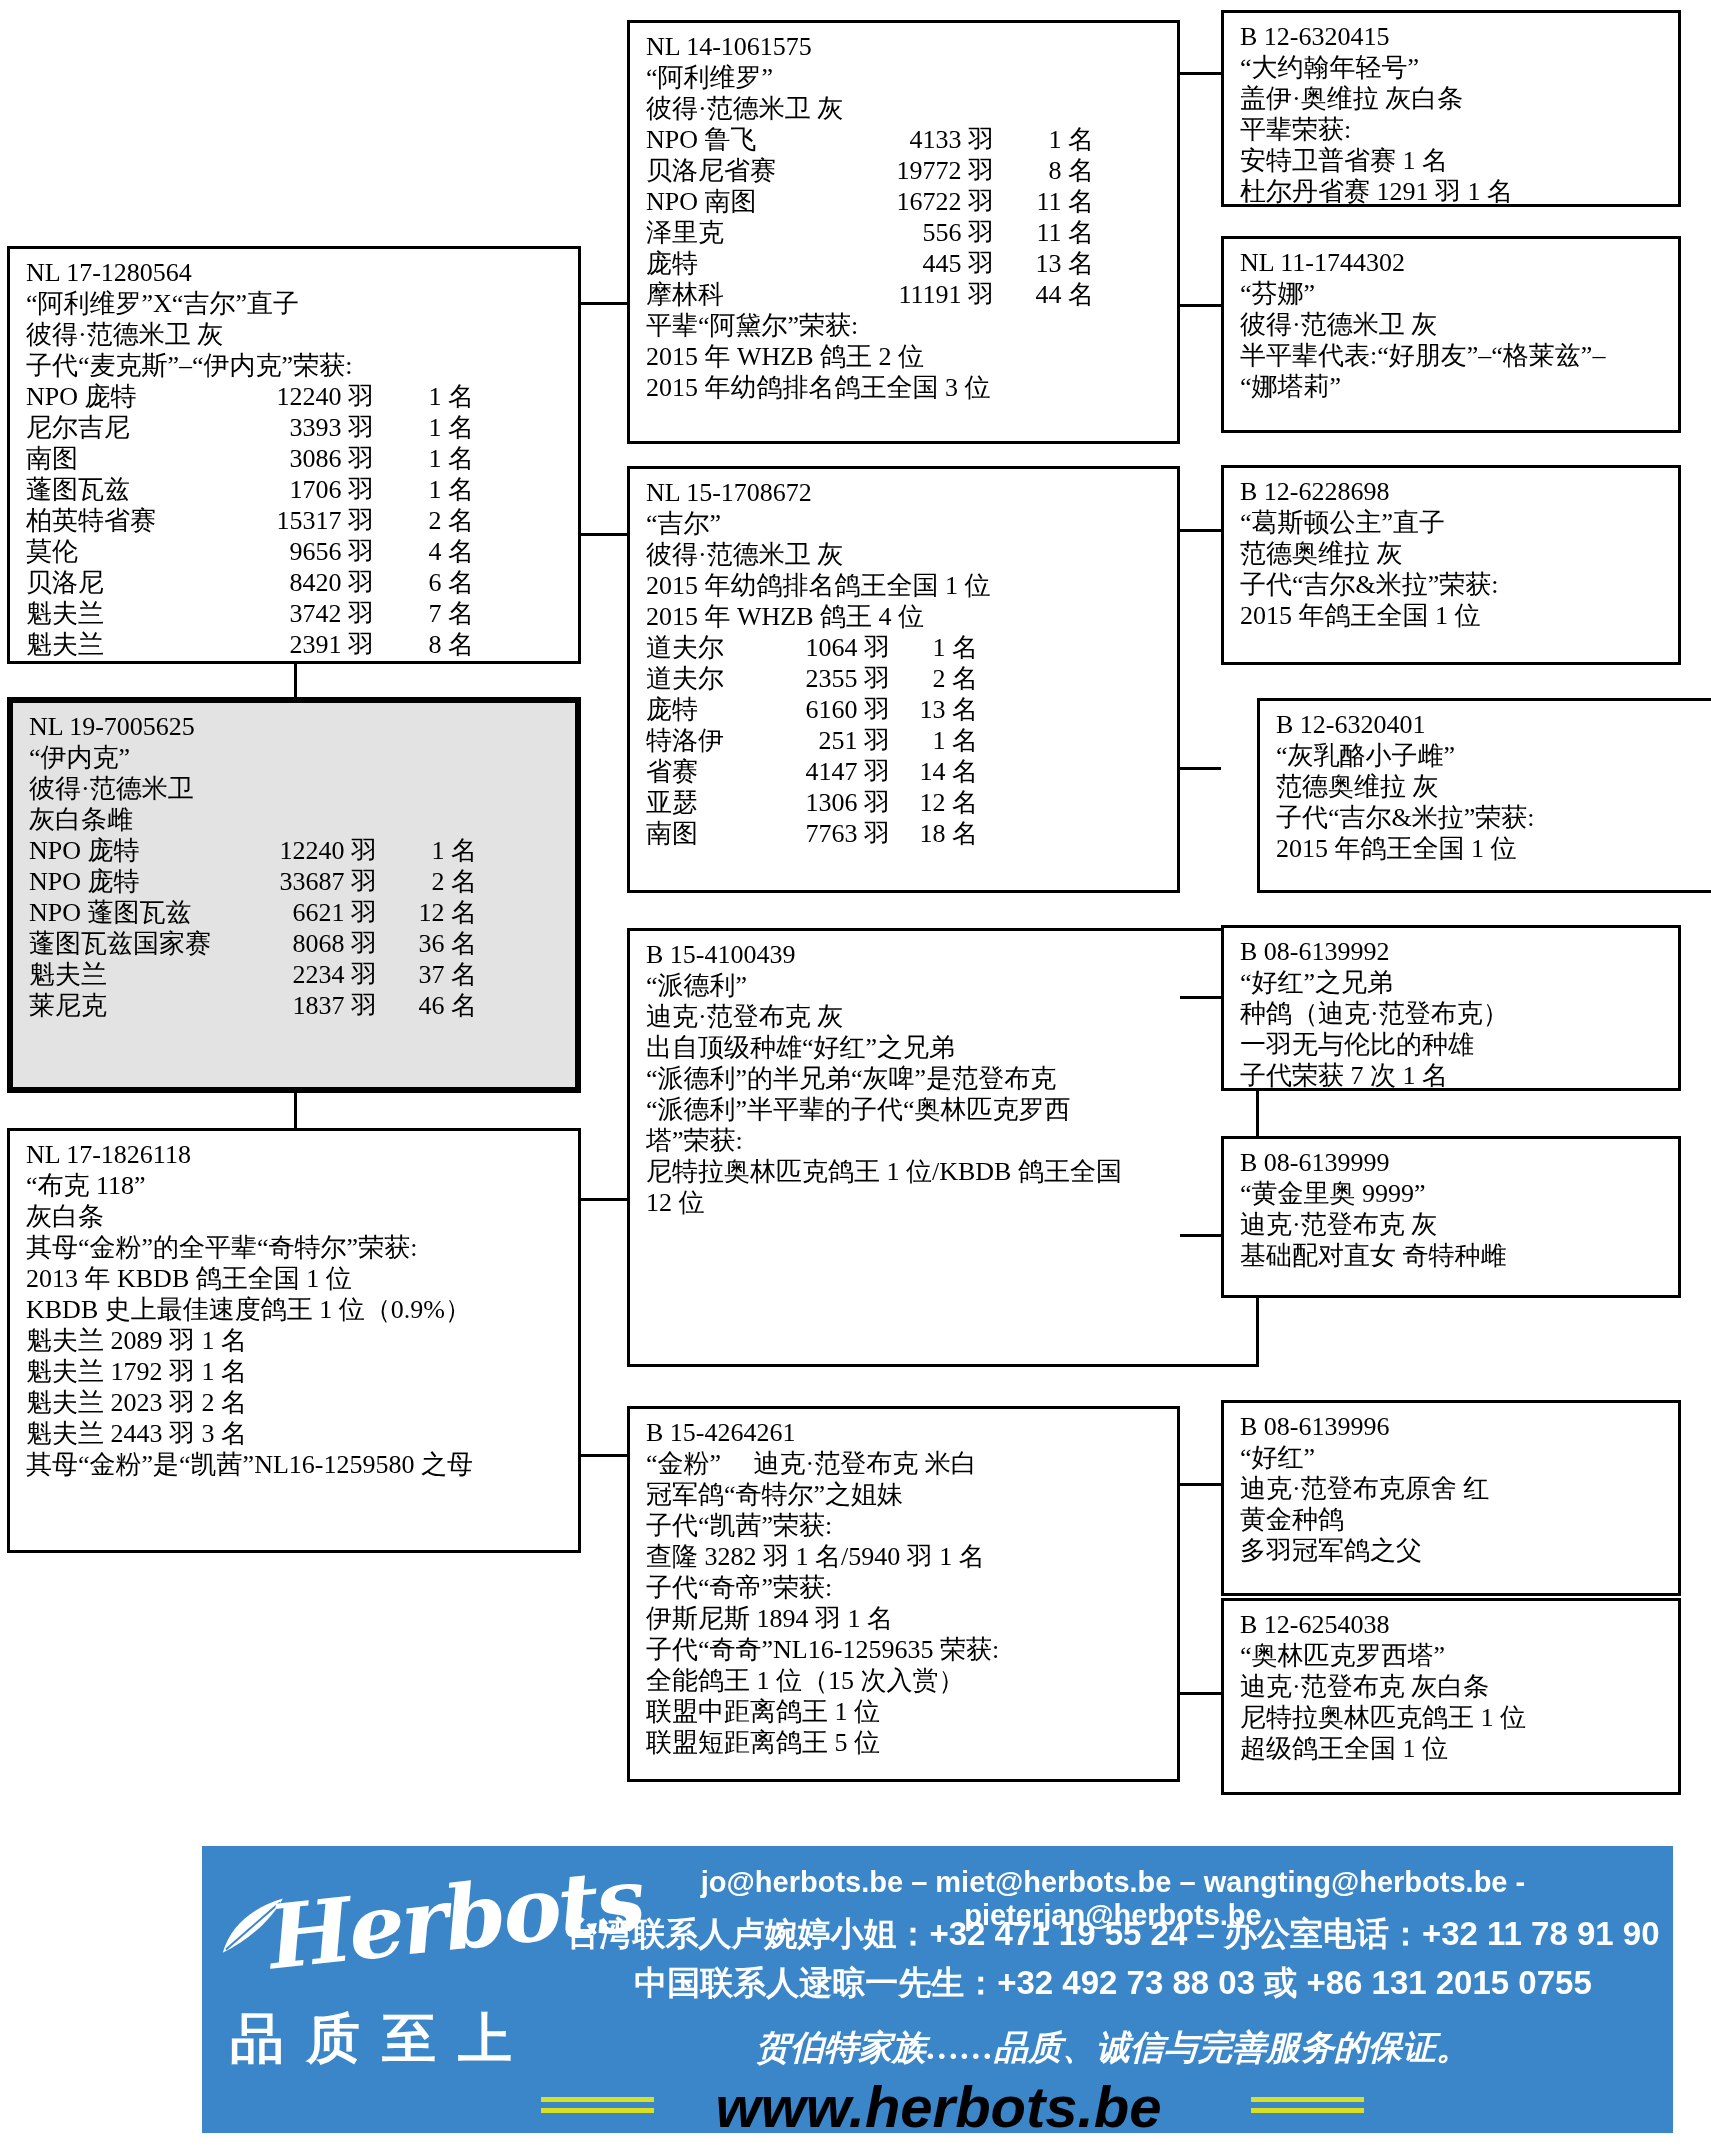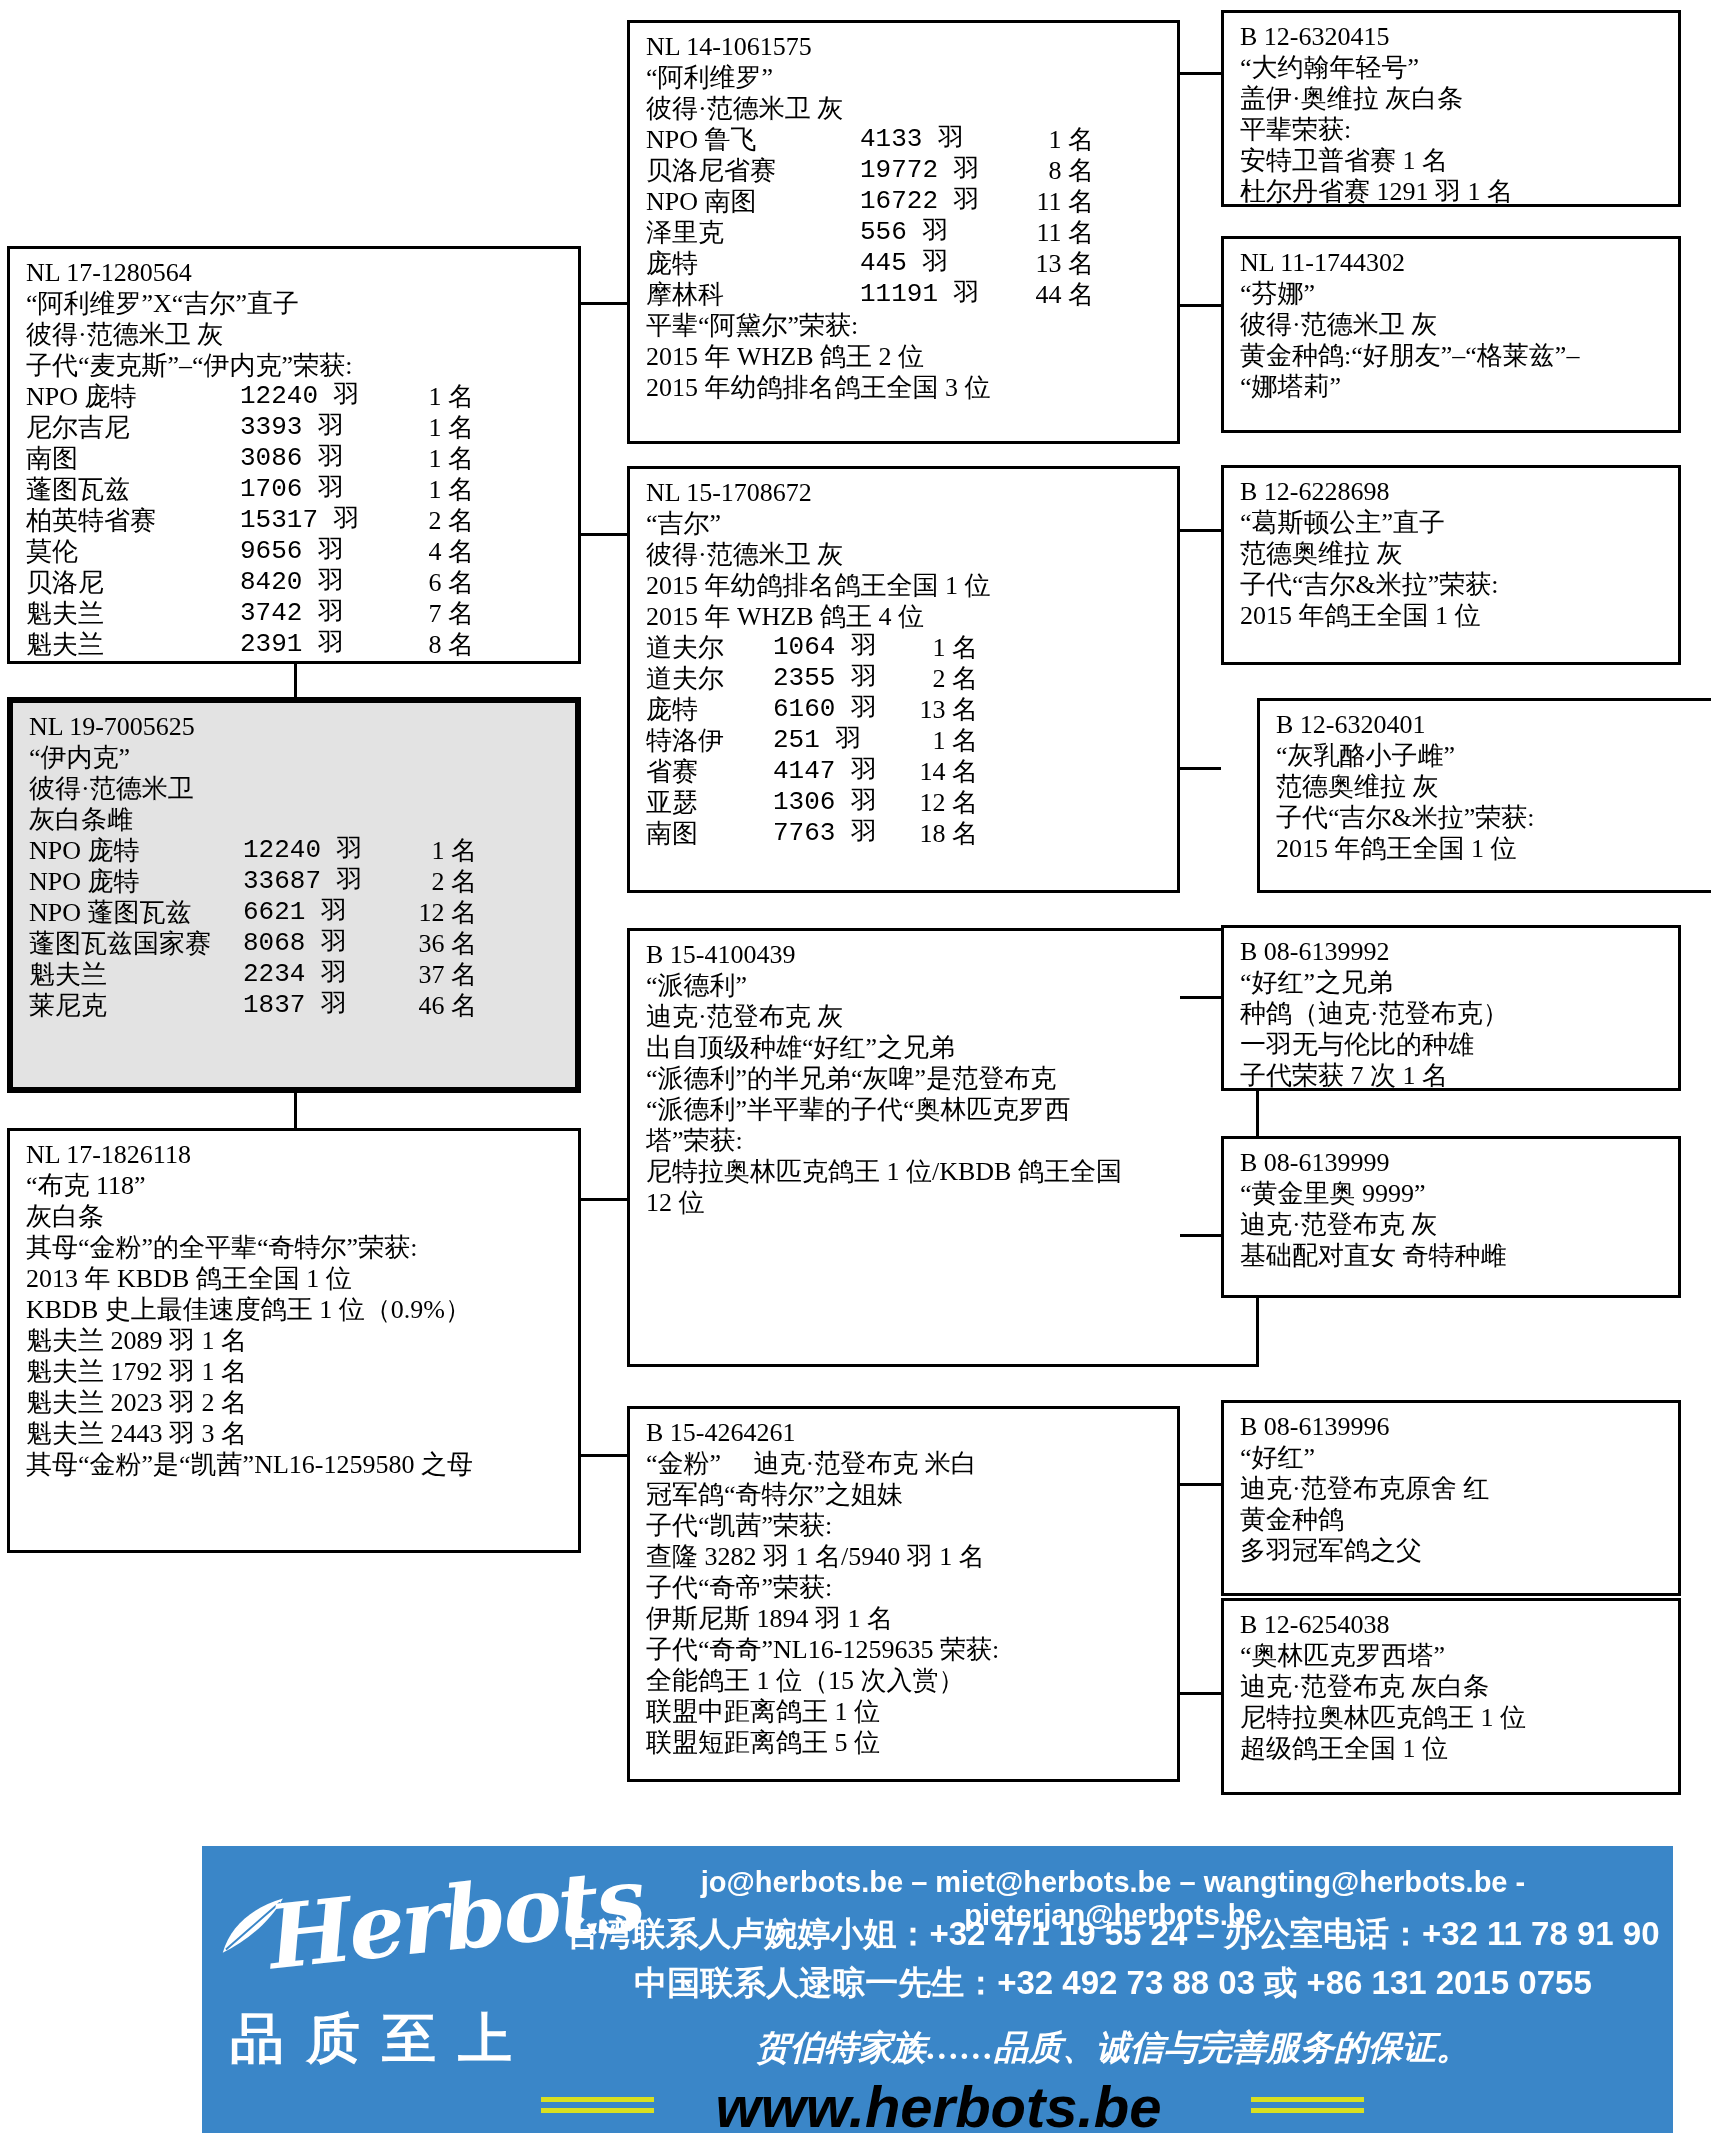--- a/index.html
+++ b/index.html
@@ -9,21 +9,21 @@
   }
   .pbox{
     position:absolute;border:3px solid #000;background:#fff;
     box-sizing:border-box;padding:8px 16px;overflow:hidden;
     font-size:26px;line-height:31px;white-space:normal;
   }
   .pbox.subject{border-width:6px;background:#e3e3e3;}
   .pline{min-height:31px;}
   .pline.race{display:flex;}
   .race .rn{width:214px;}
-  .race .rc{width:134px;text-align:left;font-family:Liberation Mono, monospace;}
+  .race .rc{width:134px;text-align:right;}
   .race .rr{width:100px;text-align:right;}
   [data-box="M2"] .race .rn{width:127px;}
   [data-box="M2"] .race .rc{width:117px;}
   [data-box="M2"] .race .rr{width:88px;}
   .conn{position:absolute;background:#000;}
   .conn.h{height:3px;}
   .conn.v{width:3px;}
 
   
   .footer-band{
@@ -268,21 +268,21 @@
     <div class="pline">“大约翰年轻号”</div>
     <div class="pline">盖伊·奥维拉 灰白条</div>
     <div class="pline">平辈荣获:</div>
     <div class="pline">安特卫普省赛 1 名</div>
     <div class="pline">杜尔丹省赛 1291 羽 1 名</div>
   </div>
 <div class="pbox" data-box="R2" style="left:1221px;top:236px;width:460px;height:197px;">
     <div class="pline">NL 11-1744302</div>
     <div class="pline">“芬娜”</div>
     <div class="pline">彼得·范德米卫 灰</div>
-    <div class="pline">黄金种鸽:“好朋友”–“格莱兹”–</div>
+    <div class="pline">半平辈代表:“好朋友”–“格莱兹”–</div>
     <div class="pline">“娜塔莉”</div>
   </div>
 <div class="pbox" data-box="R3" style="left:1221px;top:465px;width:460px;height:200px;">
     <div class="pline">B 12-6228698</div>
     <div class="pline">“葛斯顿公主”直子</div>
     <div class="pline">范德奥维拉 灰</div>
     <div class="pline">子代“吉尔&amp;米拉”荣获:</div>
     <div class="pline">2015 年鸽王全国 1 位</div>
   </div>
 <div class="pbox" data-box="R4" style="left:1221px;top:698px;width:460px;height:195px;margin-left:36px;">

